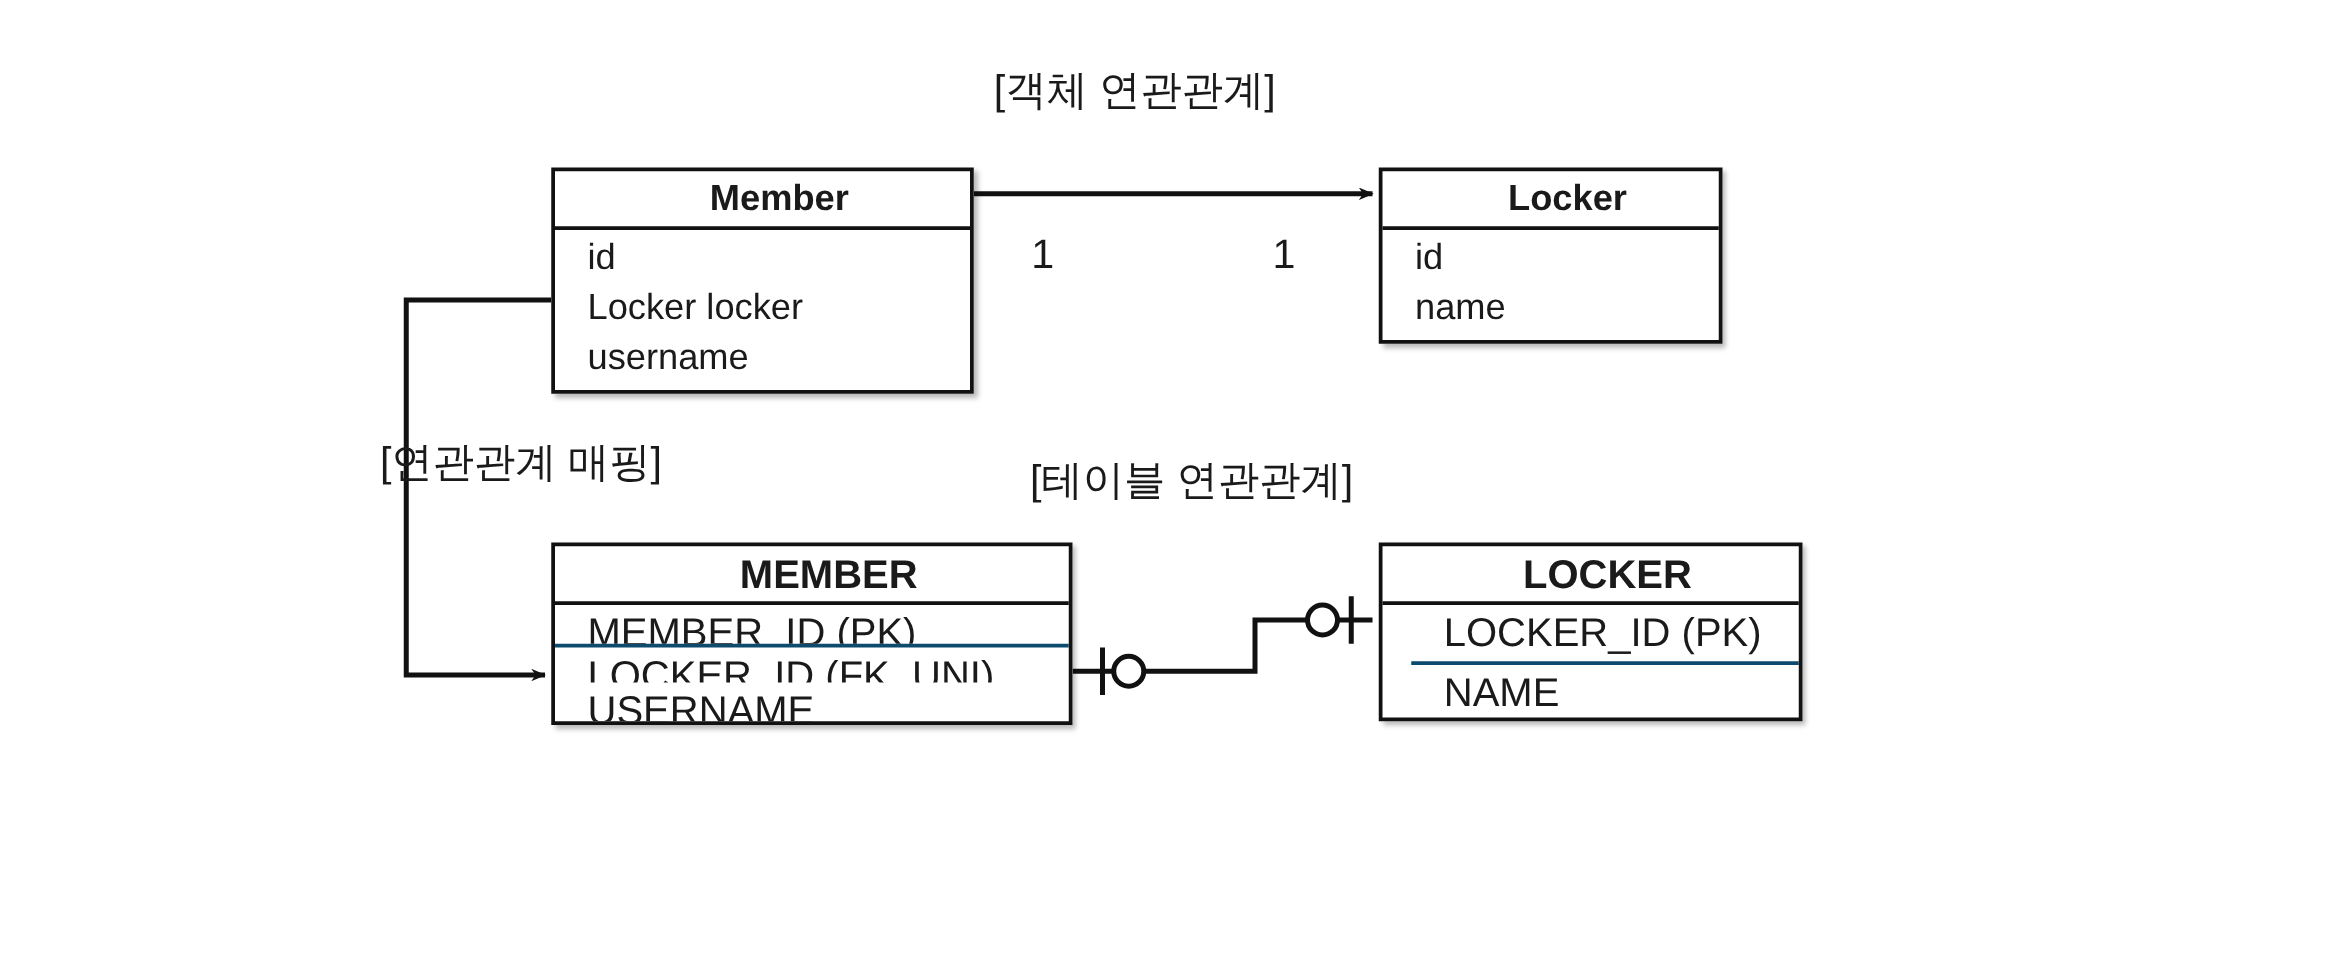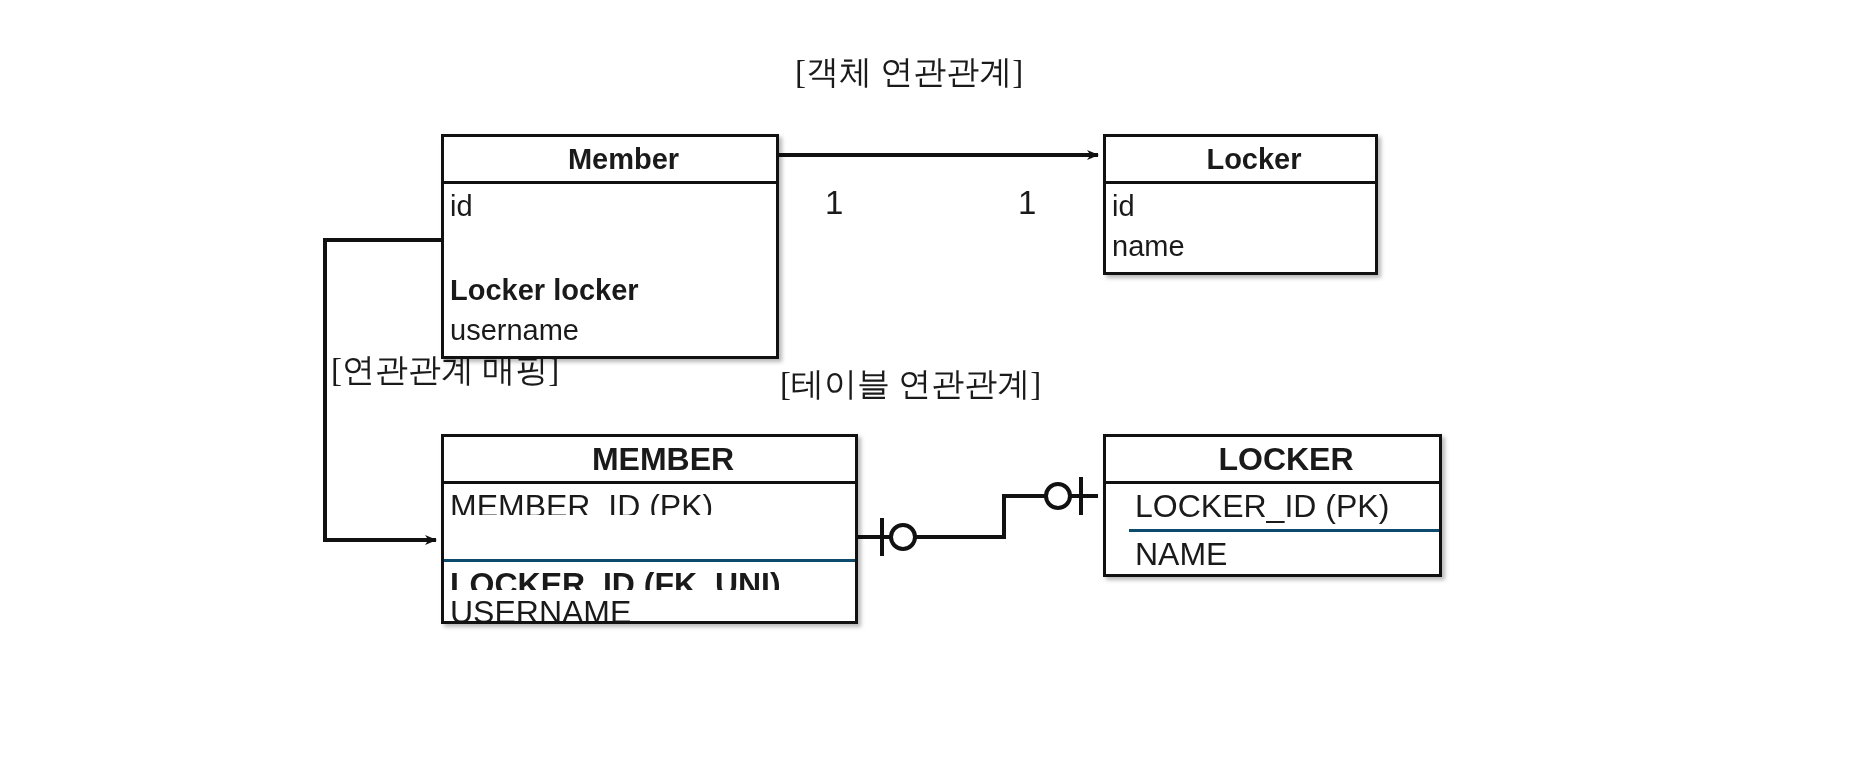--- a/index.html
+++ b/index.html
@@ -32,25 +32,24 @@
   }
 
   
   .caption {
     position: absolute;
     font-size: 33px;
     line-height: 40px;
     white-space: nowrap;
     color: #1a1a1a;
     font-weight: 400;
-    font-family: Liberation Serif, serif;
   }
   #caption-object   { left: 795px;  top: 52px; }
-  #caption-mapping  { left: 331px;  top: 350px; }
-  #caption-table    { left: 780px;  top: 364px; }
+  #caption-mapping  { left: 304px;  top: 350px; }
+  #caption-table    { left: 824px;  top: 364px; }
 
   
   .entity {
     position: absolute;
     background: #ffffff;
     border: 3px solid #111111;
     box-sizing: border-box;
     box-shadow: 3px 3px 4px rgba(0,0,0,0.28);
   }
   .entity .ent-header {
@@ -59,28 +58,27 @@
     border-bottom: 3px solid #111111;
     box-sizing: border-box;
     white-space: nowrap;
     overflow: hidden;
     padding-left: 27px;
   }
   .entity .ent-row {
     box-sizing: border-box;
     white-space: nowrap;
     overflow: hidden;
-    padding-left: 6px;
+    padding-left: 26px;
   }
   .entity .ent-row.sep {
     border-top: 3px solid #0c4a6e;
   }
   .entity .ent-row.bold {
-    font-weight: bold;
-    margin-top: 44px;
+    font-weight: normal;
   }
 
   
   #entity-member {
     left: 441px;  top: 134px;  width: 338px;
   }
   #entity-member .ent-header { font-size: 29px; line-height: 44px; height: 47px; }
   #entity-member .ent-row    { font-size: 29px; line-height: 40px; height: 40px; }
   #entity-member .ent-rows   { padding: 2px 0 6px 0; }
 

